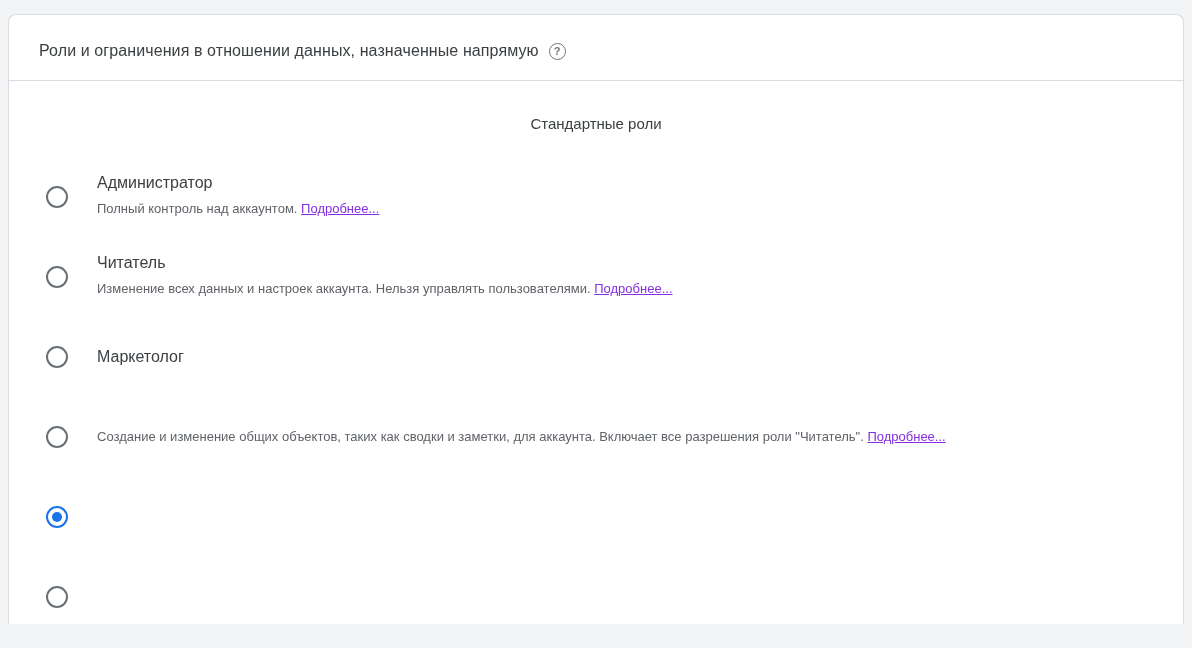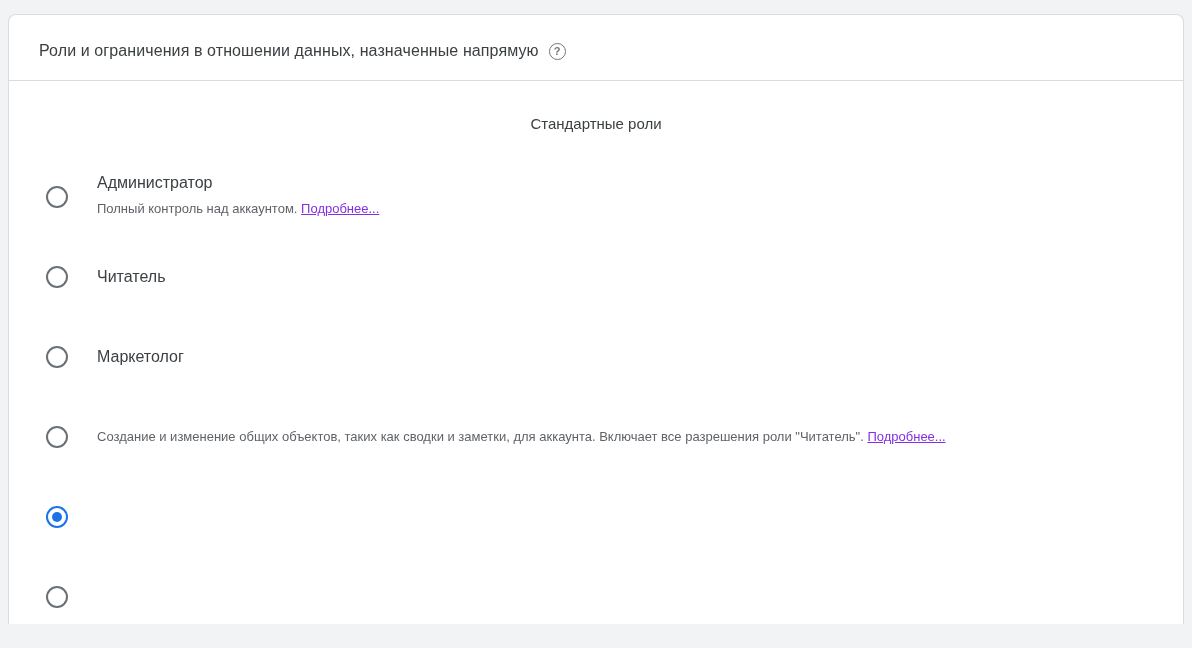--- a/index.html
+++ b/index.html
@@ -131,20 +131,21 @@
       <span class="role-desc"><span>Полный контроль над аккаунтом.</span> <a href="#" class="more-link">Подробнее...</a></span>
     </span>
   </label>
 
   <label class="radio-item">
     <span class="radio-col">
       <span class="radio"></span>
     </span>
     <span class="text-col">
       <span class="role-name">Читатель</span>
+      <span class="role-desc"><span>Изменение всех данных и настроек аккаунта. Нельзя управлять пользователями.</span> <a href="#" class="more-link">Подробнее...</a></span>
     </span>
   </label>
 
   <label class="radio-item">
     <span class="radio-col">
       <span class="radio"></span>
     </span>
     <span class="text-col">
       <span class="role-name">Маркетолог</span>
     </span>

